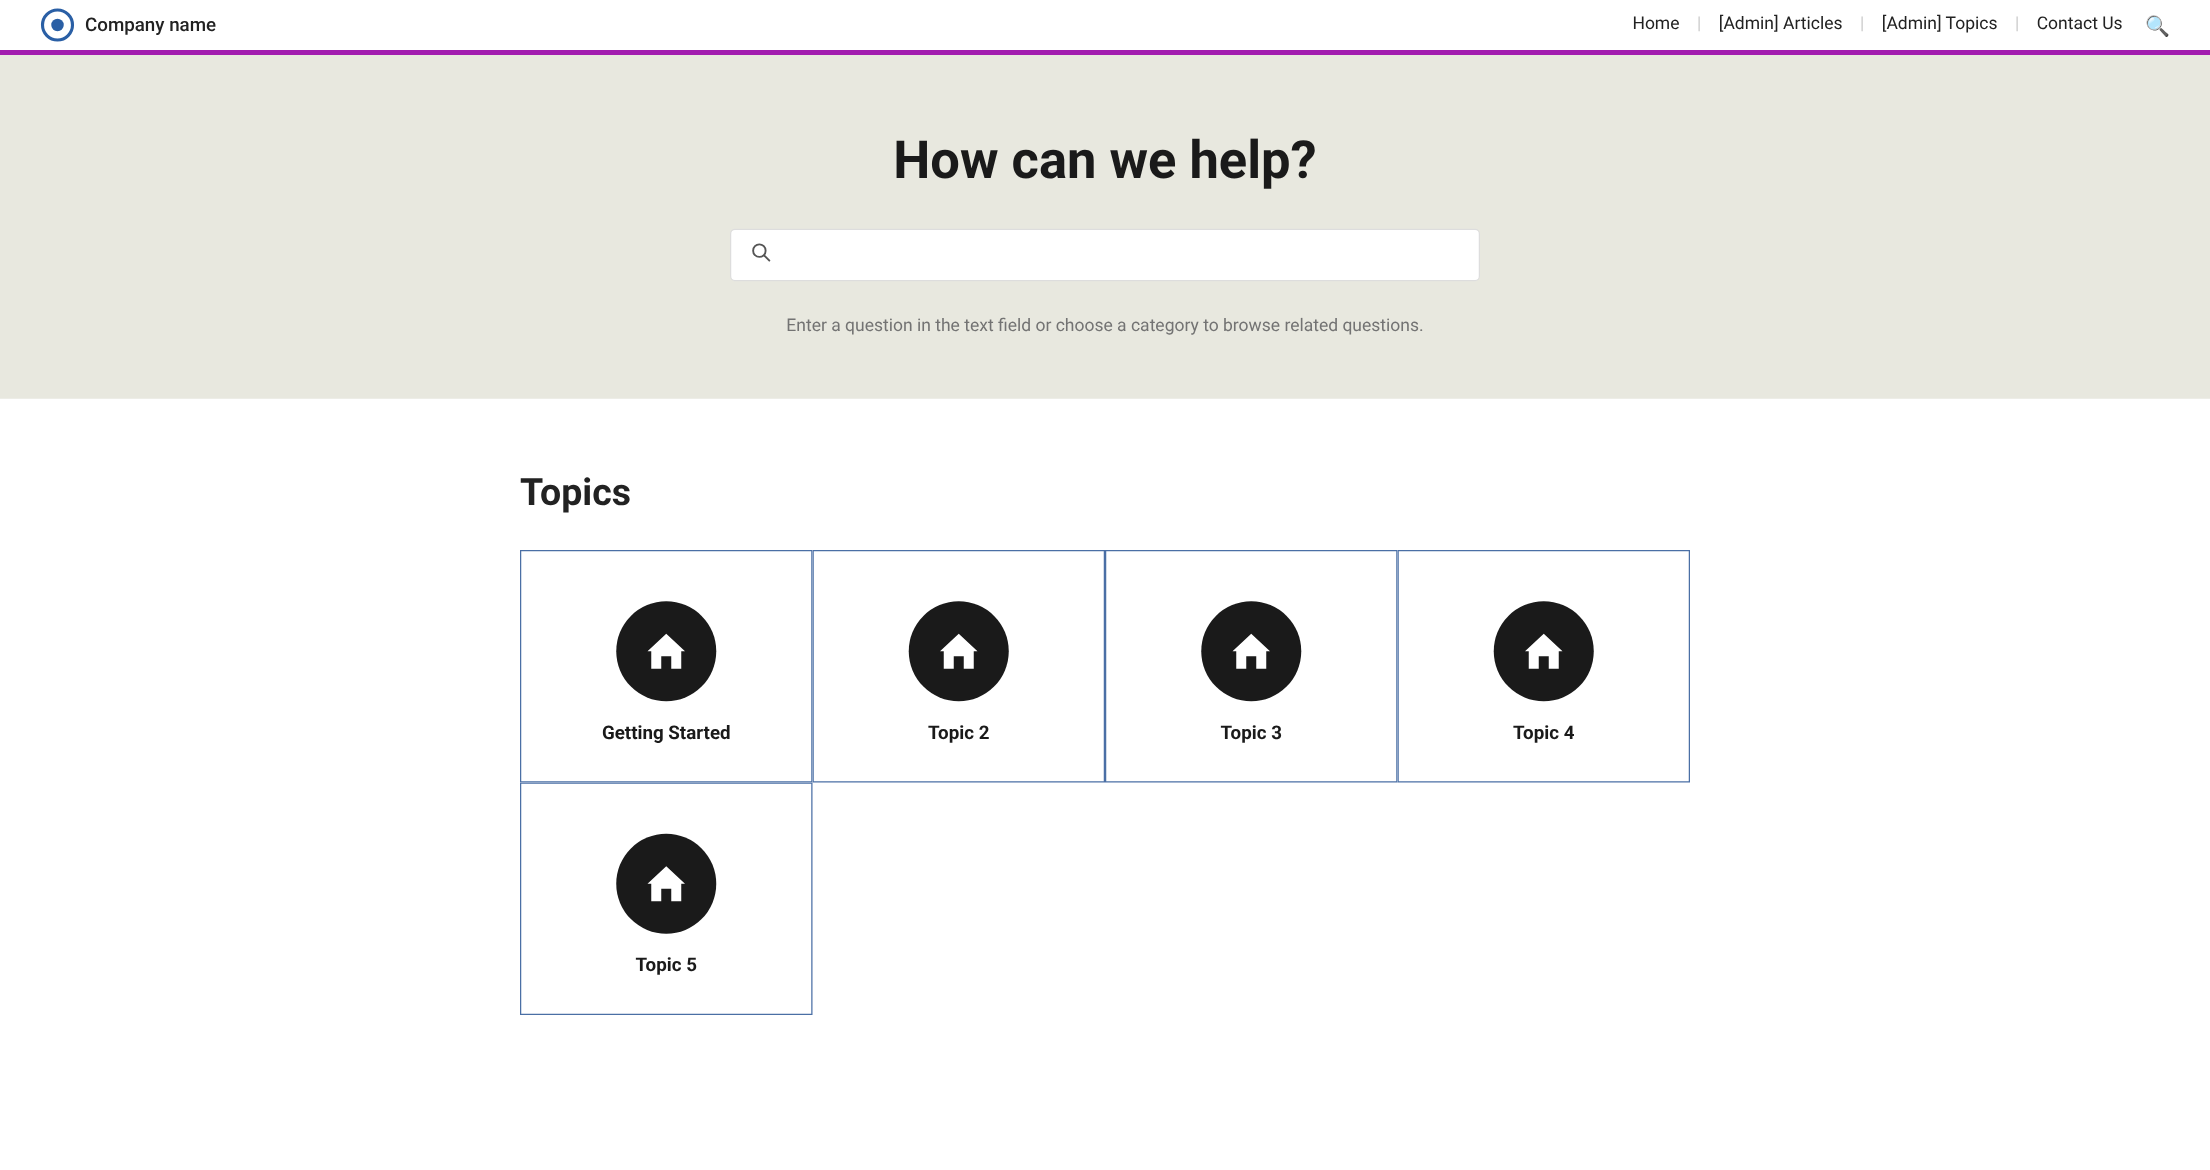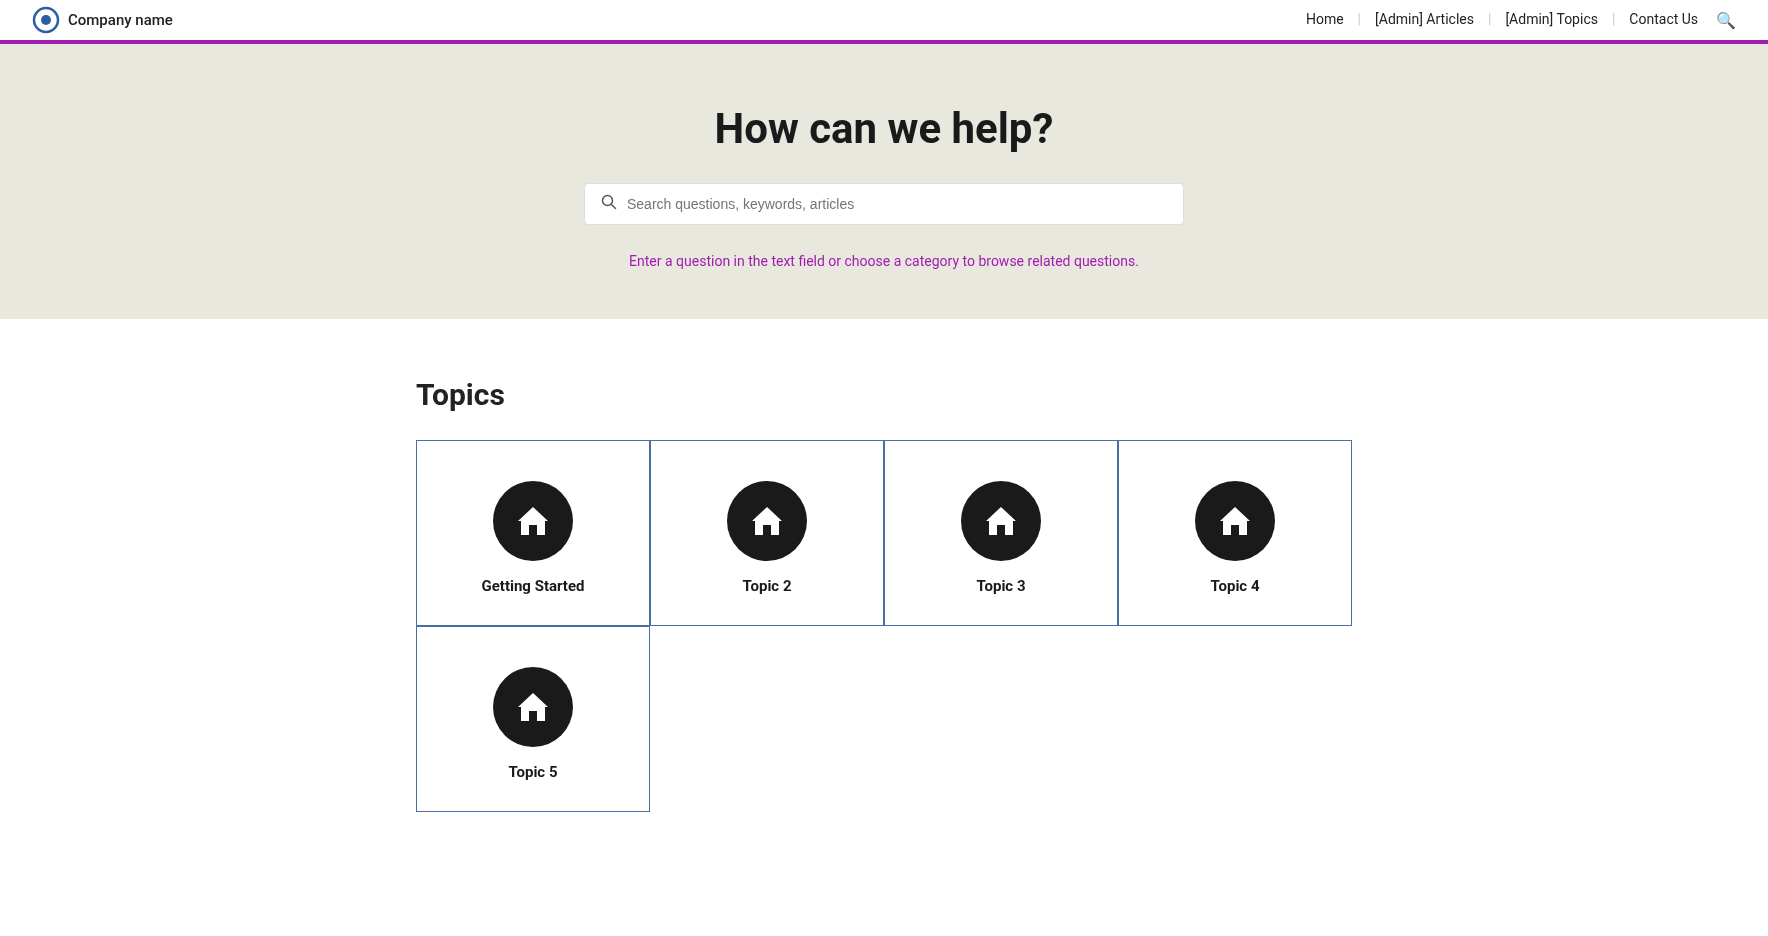--- a/index.html
+++ b/index.html
@@ -101,21 +101,21 @@
     }
 
     .search-icon-bar {
       color: #555;
       font-size: 16px;
       flex-shrink: 0;
     }
 
     .hero-hint {
       font-size: 14px;
-      color: #a21caf;
+      color: #737373;
       margin-top: 28px;
     }
 
     
     .main-content {
       max-width: 1000px;
       margin: 58px auto;
       padding: 0 32px;
     }
 
@@ -193,21 +193,20 @@
 <section class="hero">
   <h1>How can we help?</h1>
   <div class="search-bar-container">
     <div class="search-bar">
       <span class="search-icon-bar">
         <svg width="16" height="16" viewBox="0 0 16 16" fill="none">
           <circle cx="6.5" cy="6.5" r="5" stroke="#555" stroke-width="1.5"></circle>
           <line x1="10.5" y1="10.5" x2="14.5" y2="14.5" stroke="#555" stroke-width="1.5" stroke-linecap="round"></line>
         </svg>
       </span>
-      <input type="text" placeholder="Search questions, keywords, articles" style="">
     </div>
   </div>
   <p class="hero-hint">Enter a question in the text field or choose a category to browse related questions.</p>
 </section>
 
 <main class="main-content">
   <h2 class="section-title">Topics</h2>
   <div class="topics-grid">
 
     <div class="topic-card">

